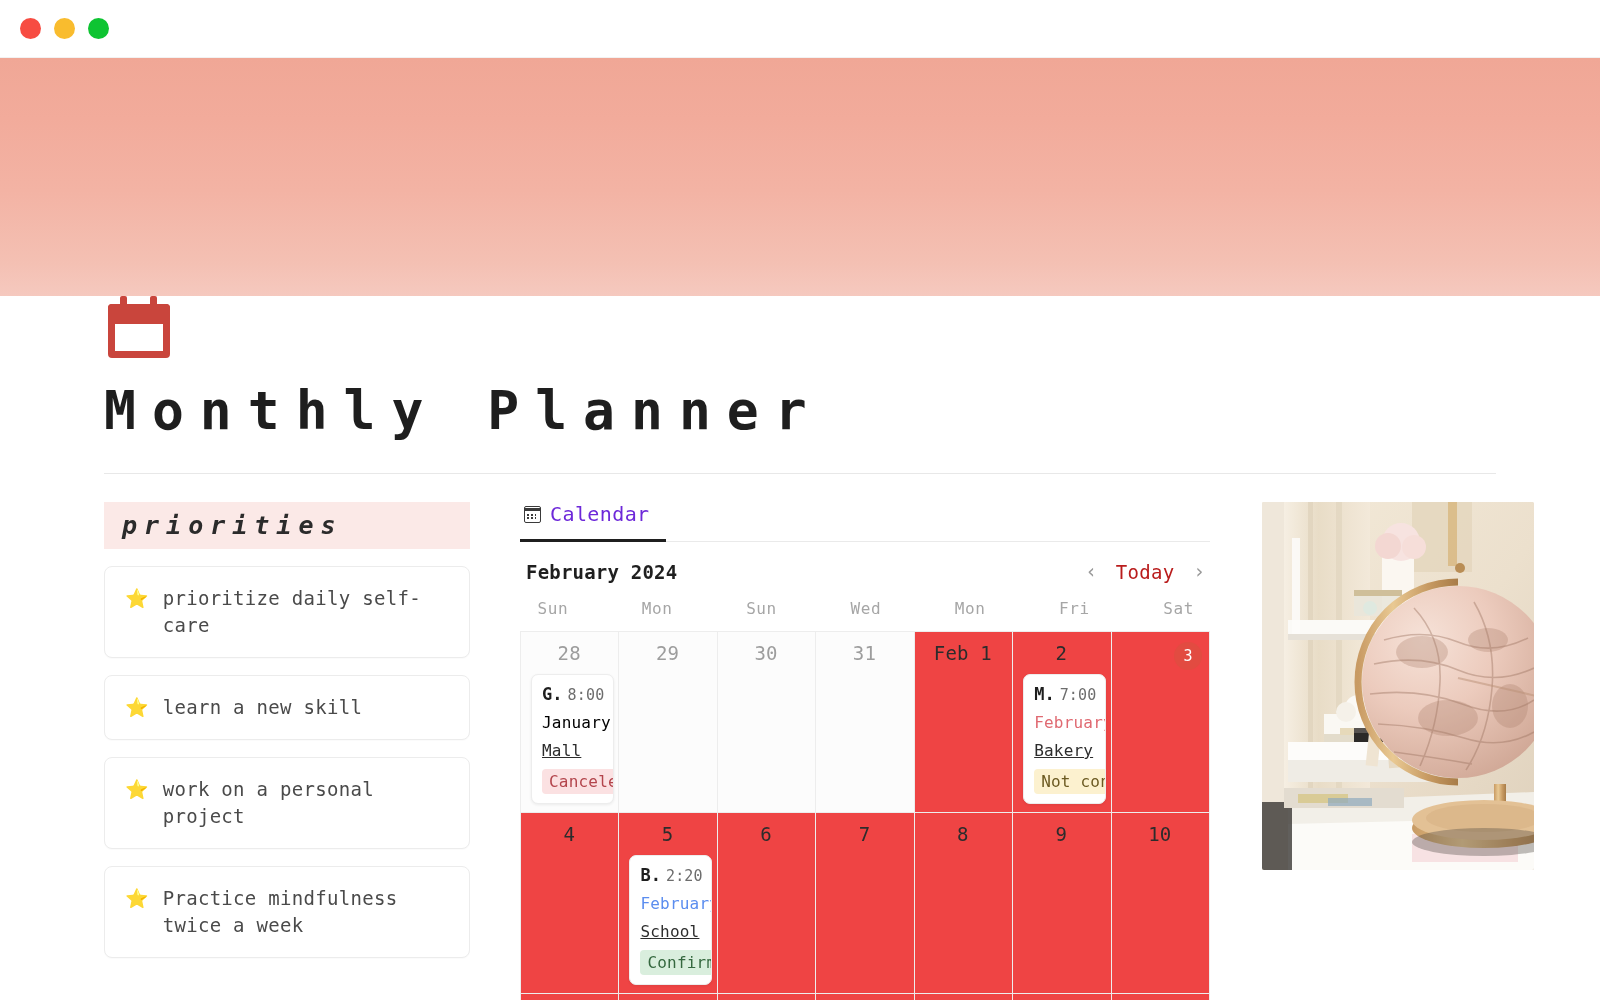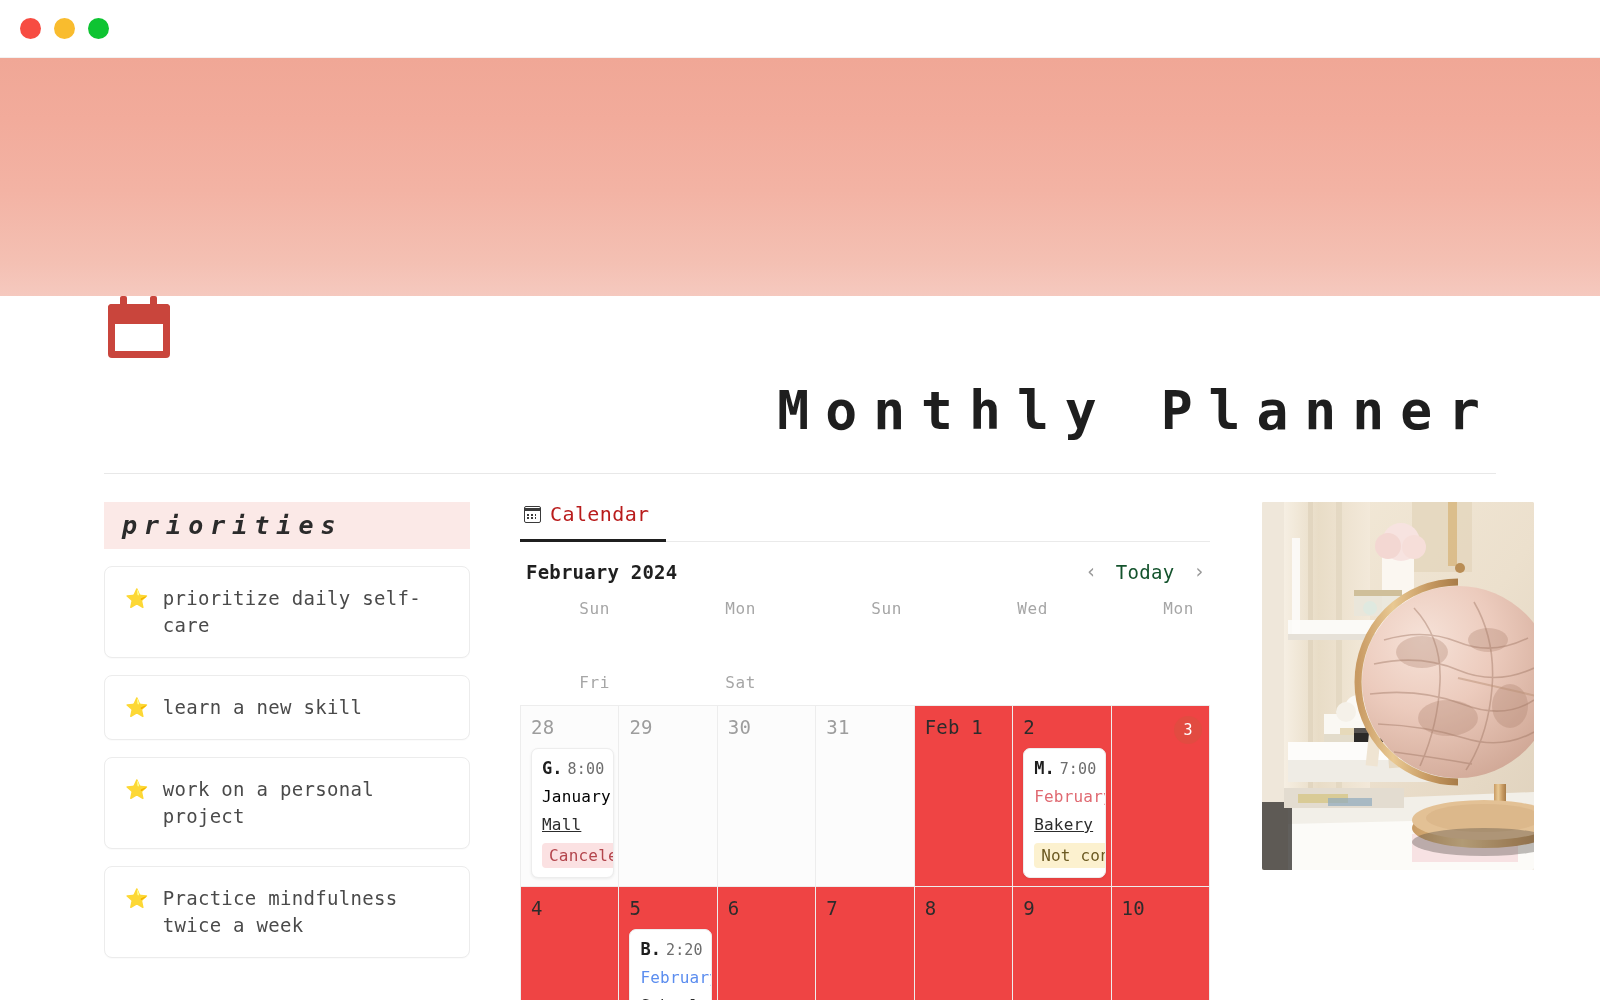--- a/index.html
+++ b/index.html
@@ -76,21 +76,20 @@
   .doc-icon .ring.l { left: 16px; }
   .doc-icon .ring.r { left: 46px; }
 
   .page-title {
     font-size: 53px;
     font-weight: 700;
     letter-spacing: 16px;
     color: #1e1e1e;
     margin-top: 22px;
     white-space: nowrap;
-    text-align: right;
   }
 
   .title-rule {
     border-bottom: 1px solid #e8e8e8;
     margin-top: 32px;
   }
 
   
   .cols {
     display: flex;
@@ -144,21 +143,21 @@
   }
 
   
   .tabbar { border-bottom: 1px solid #eaeaea; display: flex; }
   .tab {
     display: flex; align-items: center; gap: 9px;
     padding: 0 16px 13px 4px;
     border-bottom: 3px solid #1f1f1f;
     margin-bottom: -1px;
   }
-  .tab-label { font-size: 20px; color: #b91c1c; letter-spacing: 0.4px; }
+  .tab-label { font-size: 20px; color: #6d28d9; letter-spacing: 0.4px; }
   .cal-ico {
     width: 17px; height: 17px;
     border: 1.8px solid #3a3a3a;
     border-radius: 2px;
     position: relative;
   }
   .cal-ico::before {
     content: ""; position: absolute; left: -1px; right: -1px; top: 1px;
     height: 3px; background: #3a3a3a;
   }
@@ -174,23 +173,23 @@
       linear-gradient(#3a3a3a 0 0) 8px 3px/2px 2px no-repeat;
   }
 
   .cal-head {
     display: flex; align-items: center; justify-content: space-between;
     padding: 18px 2px 14px 6px;
   }
   .cal-month { font-size: 19px; font-weight: 700; color: #1f1f1f; letter-spacing: 0.2px; }
   .cal-nav { display: flex; align-items: center; gap: 16px; }
   .chev { font-size: 19px; color: #9a9a9a; line-height: 1; padding: 2px 3px; }
-  .today-btn { font-size: 19px; color: #14532d; letter-spacing: 0.3px; }
-
-  .dow-row { display: grid; grid-template-columns: repeat(5, 1fr); gap: 40px; }
+  .today-btn { font-size: 19px; color: #b91c1c; letter-spacing: 0.3px; }
+
+  .dow-row { display: grid; grid-template-columns: repeat(7, 1fr); gap: 40px; }
   .dow {
     text-align: right;
     padding: 2px 16px 13px 0;
     font-size: 16px;
     color: #a6a6a6;
     letter-spacing: 0.6px;
   }
 
   .grid { border-top: 1px solid #ededed; border-left: 1px solid #ededed; }
   .week { display: grid; grid-template-columns: repeat(7, 1fr); }
@@ -198,21 +197,21 @@
     border-right: 1px solid #ededed;
     border-bottom: 1px solid #ededed;
     min-height: 152px;
     padding: 10px 11px 8px 10px;
     position: relative;
     background: #ef4444;
     overflow: hidden;
   }
   .cell.muted { background: #fcfcfc; }
   .daynum {
-    text-align: left;
+    text-align: center;
     font-size: 19px;
     color: #2c2c2c;
     letter-spacing: 0.2px;
     height: 28px;
   }
   .daynum.dim { color: #9d9d9d; }
   .daynum.today-wrap { display: flex; justify-content: flex-end; }
   .today-pill {
     background: #e24b41;
     color: #fff;

